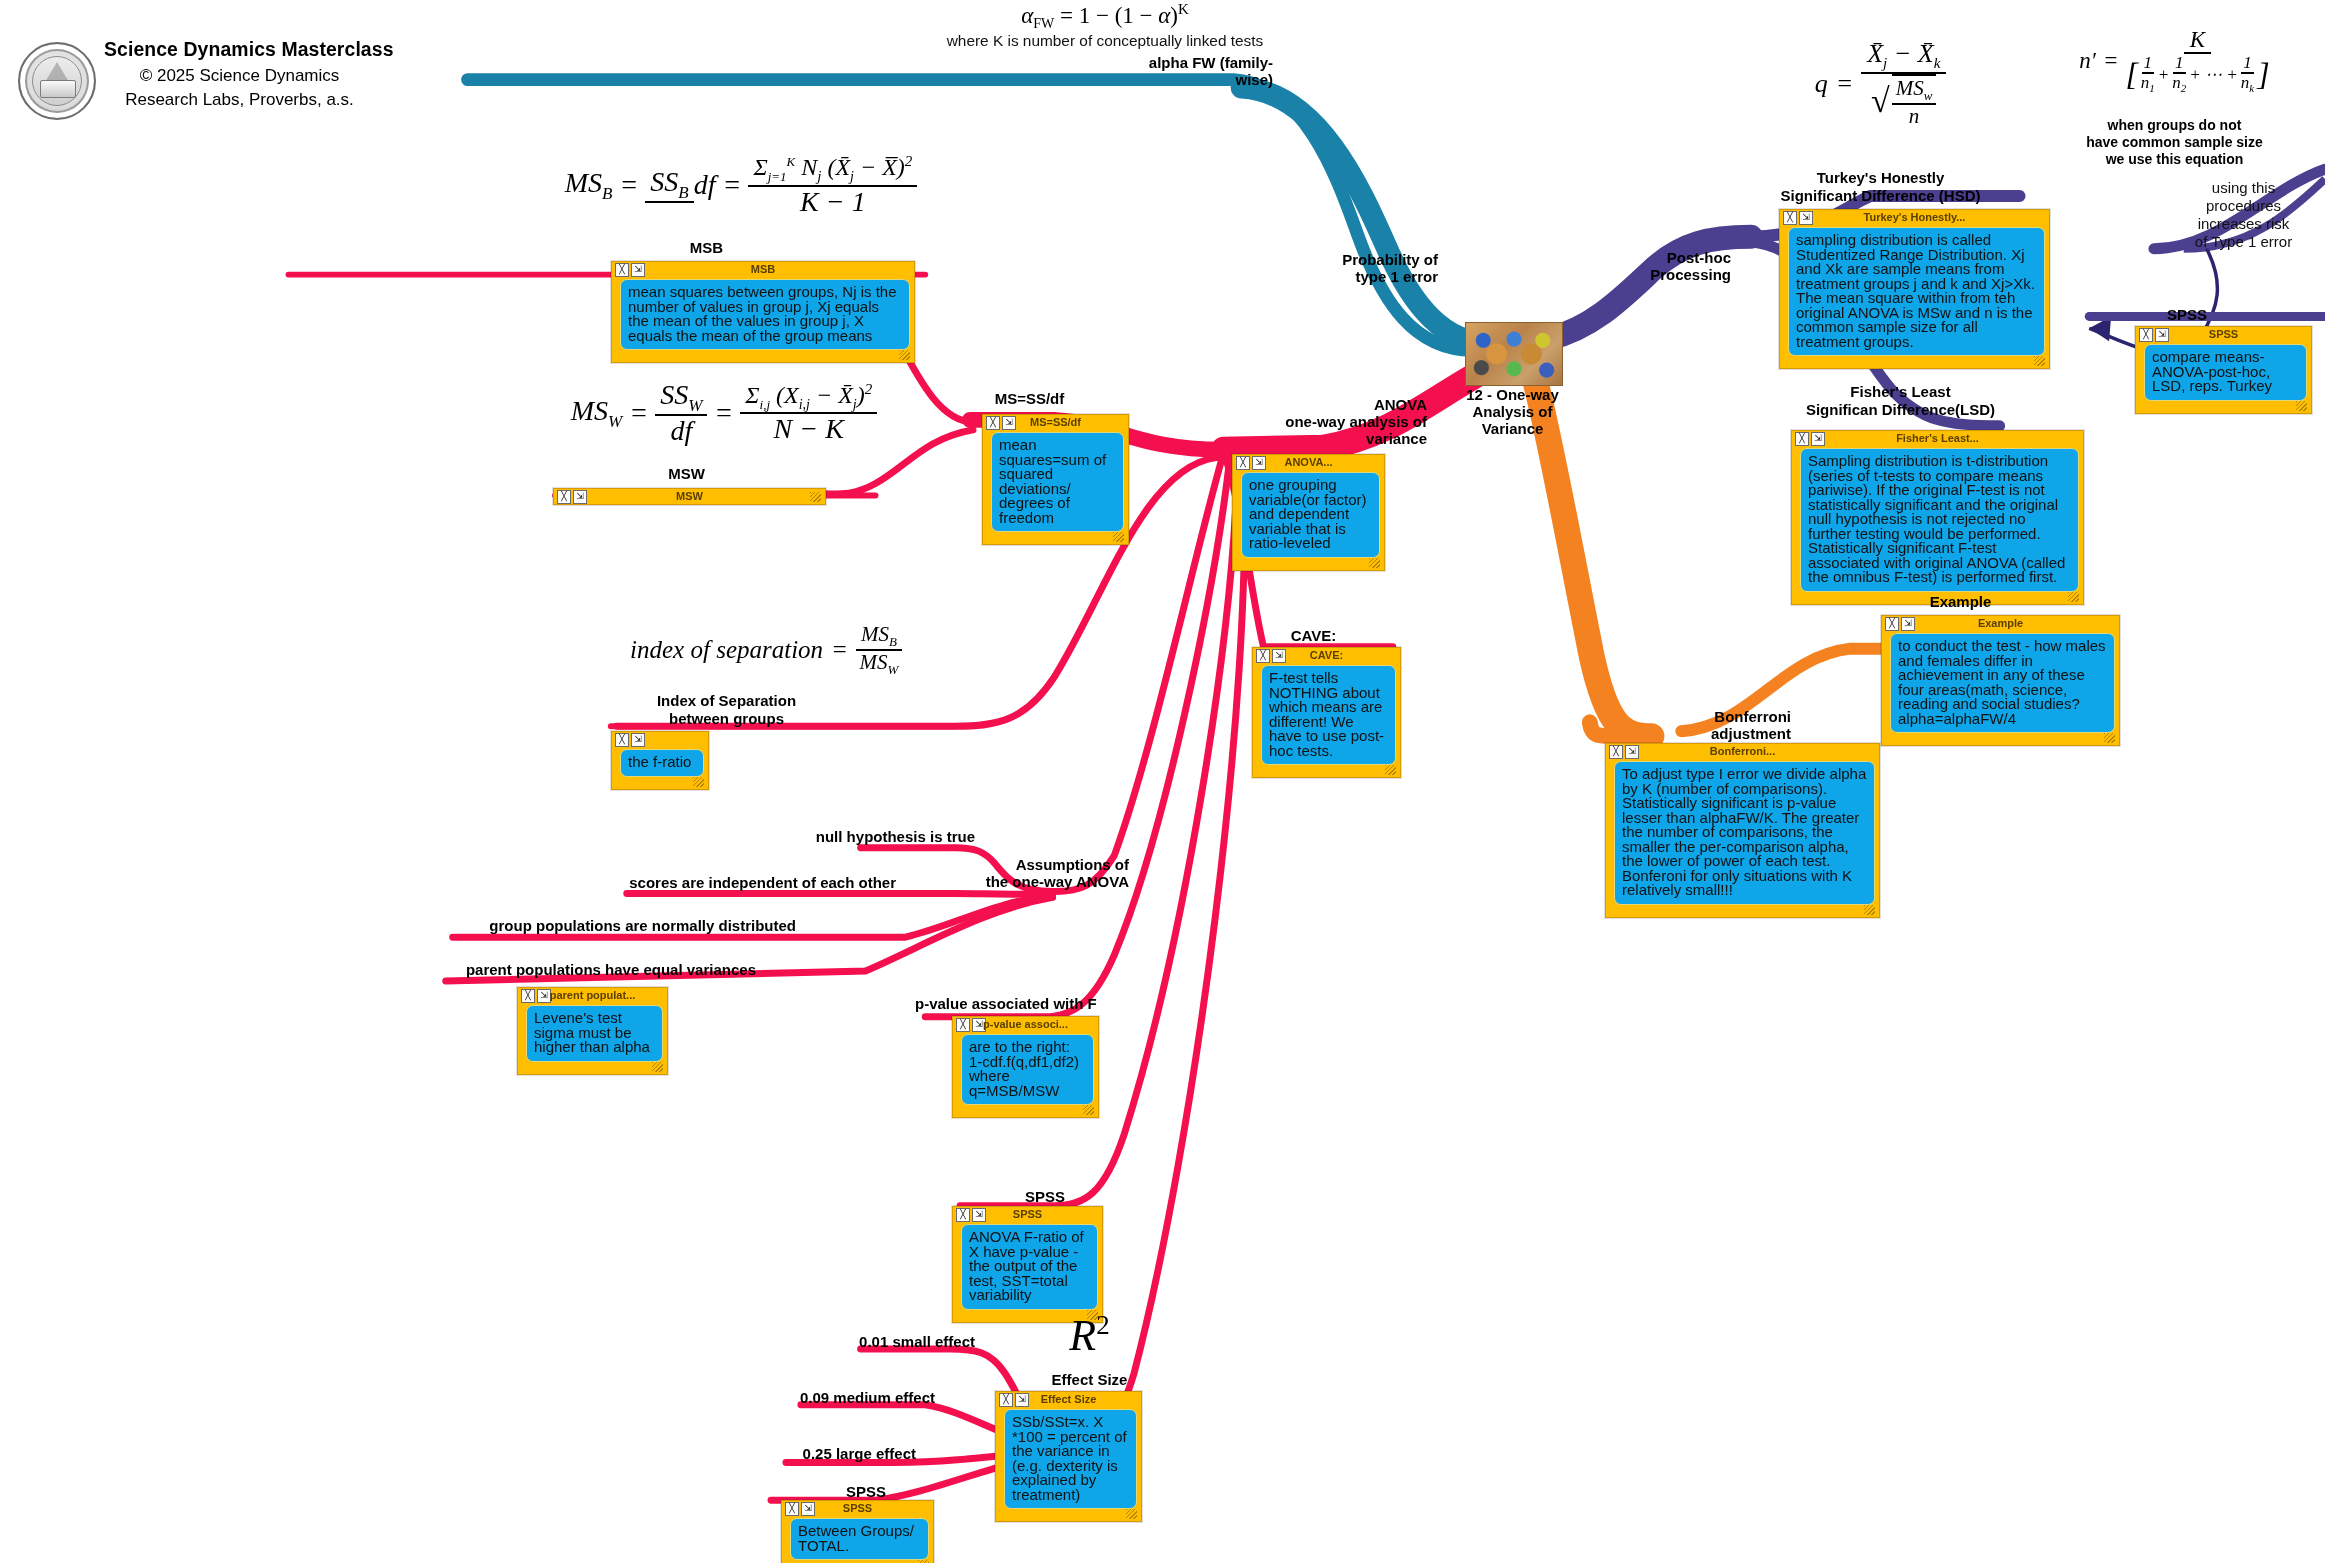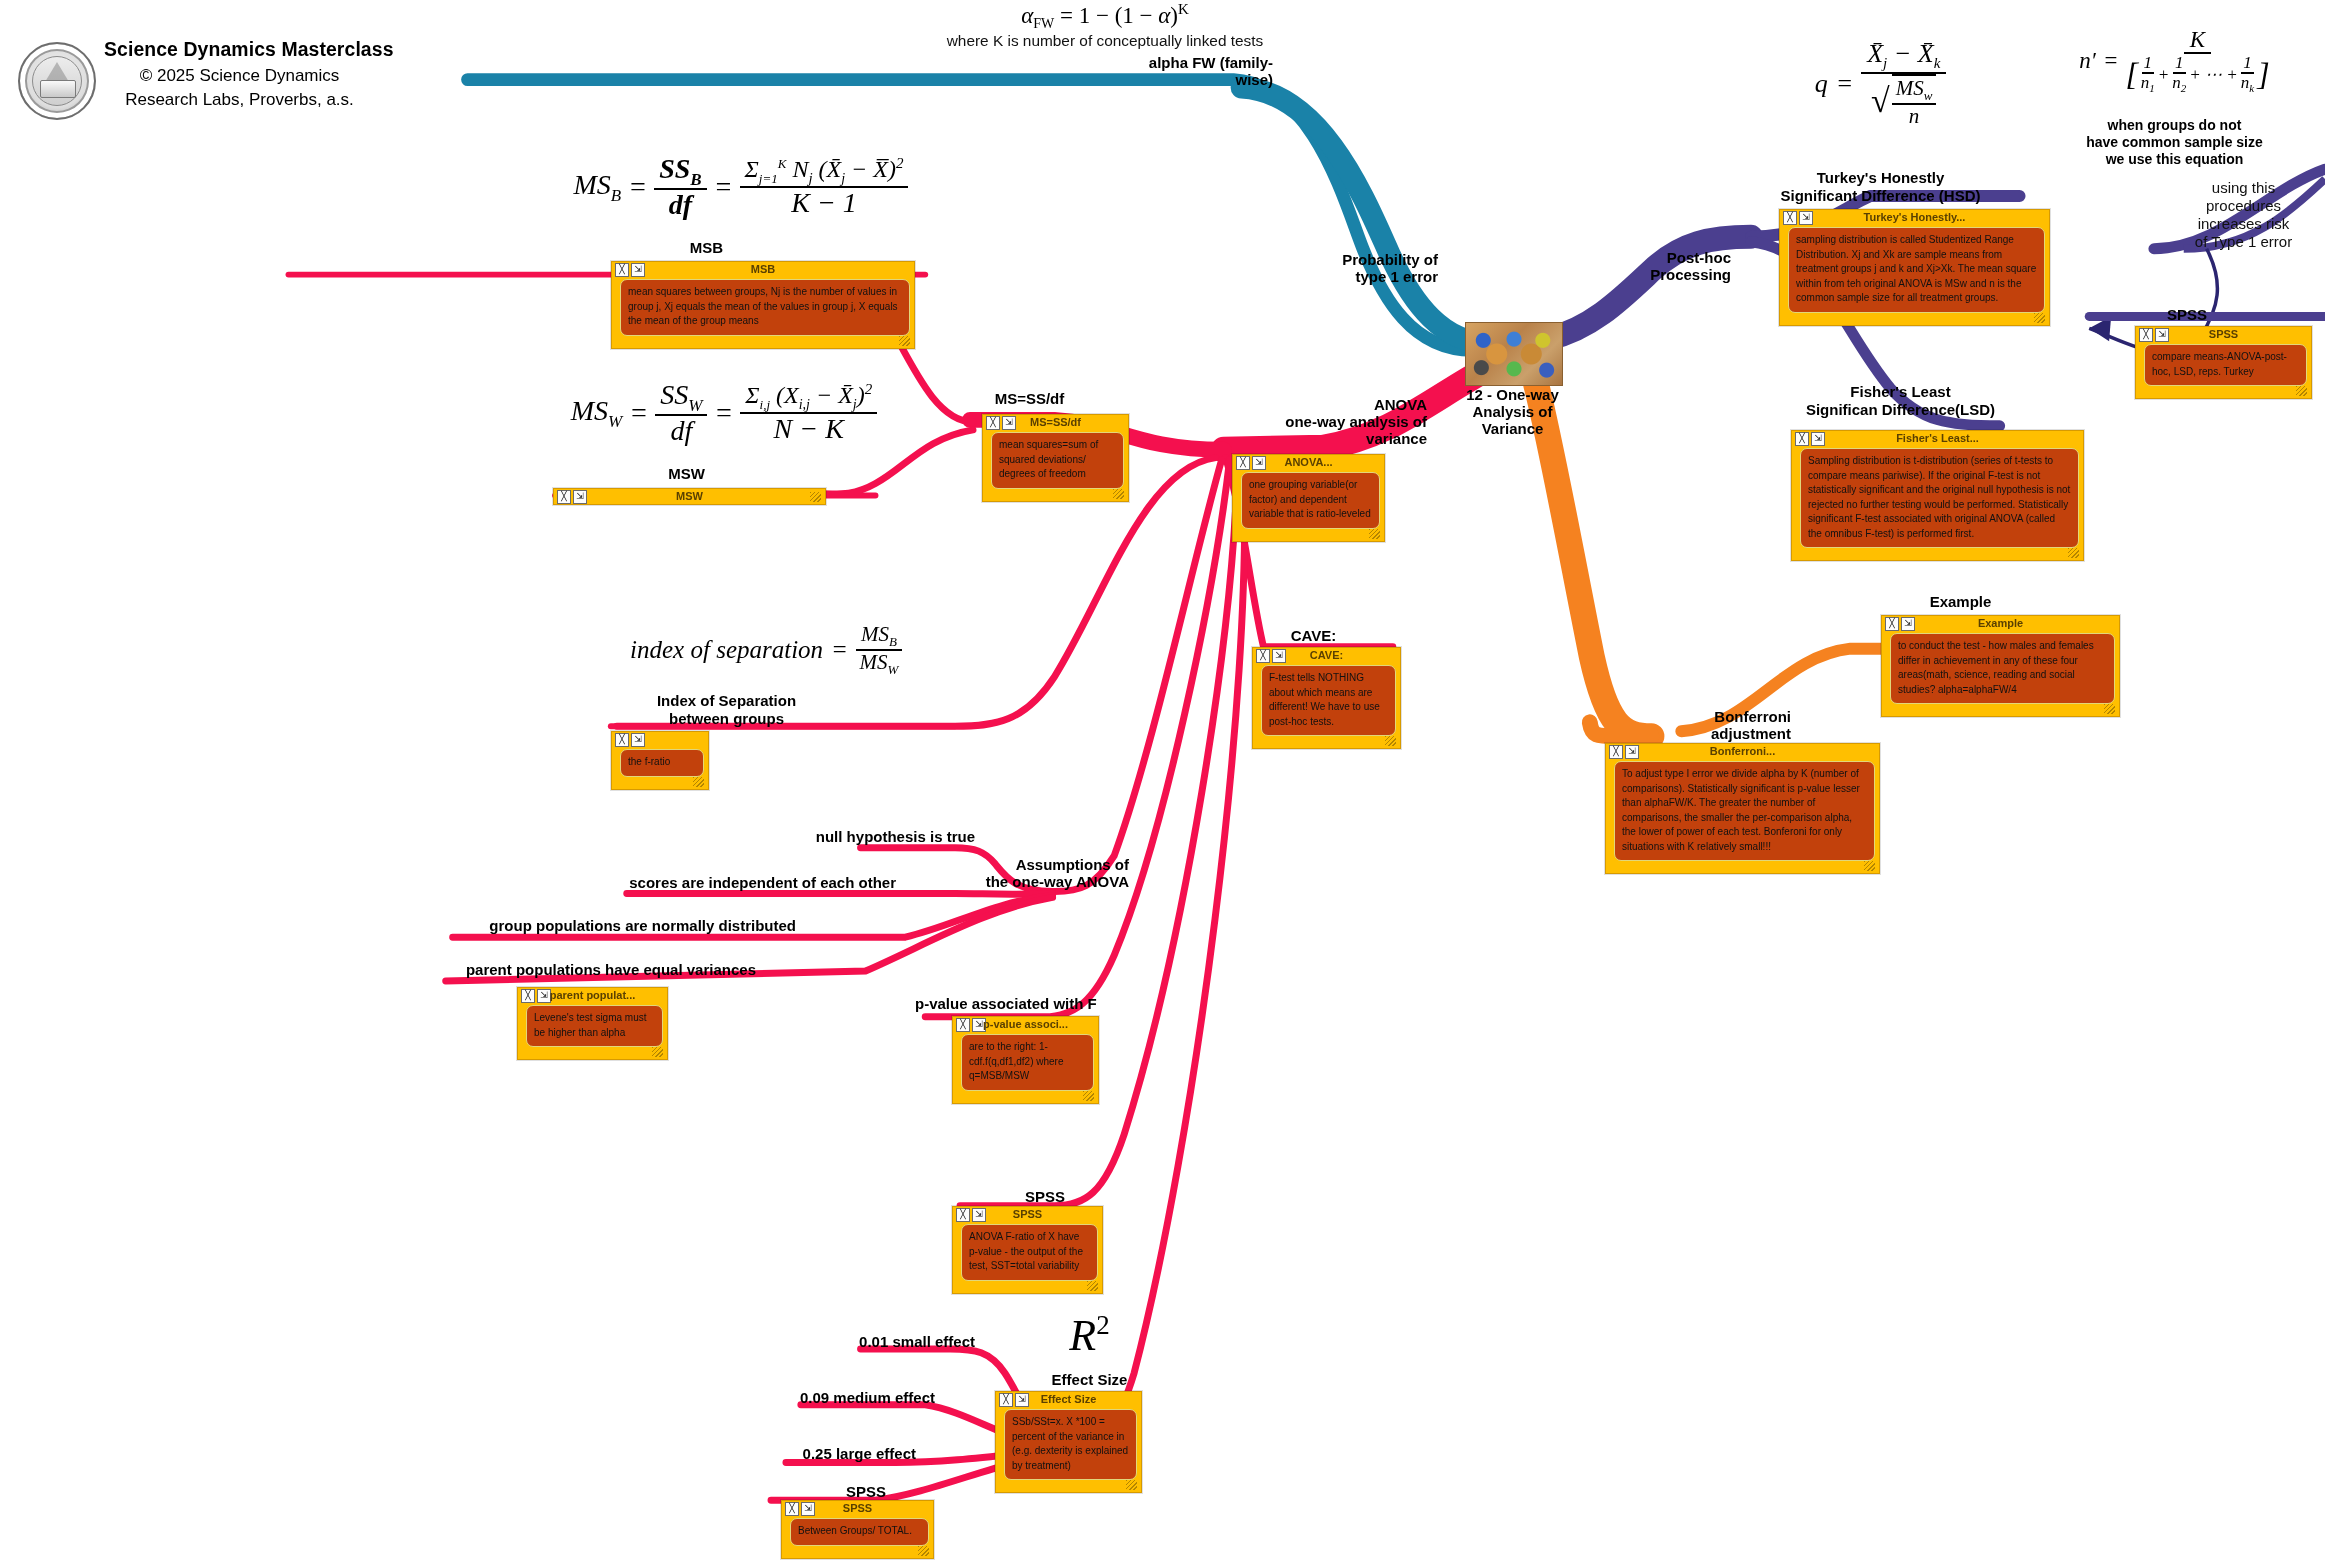--- a/index.html
+++ b/index.html
@@ -27,22 +27,22 @@
   
   .note{position:absolute;background:#ffbf00;border:1px solid #d79a00;
         box-shadow:0 0 0 1px rgba(0,0,0,.12);}
   .note .bar{position:relative;height:15px;}
   .note .bar .ttl{position:absolute;left:0;right:0;top:0;text-align:center;
         font-size:11px;font-weight:bold;color:#5a4000;line-height:15px;
         overflow:hidden;white-space:nowrap;}
   .note .btns{position:absolute;left:3px;top:1px;display:flex;gap:2px;}
   .note .btns i{display:block;width:12px;height:12px;background:#fdfdfd;border:1px solid #6b6b6b;
         font-style:normal;font-size:9px;line-height:11px;text-align:center;color:#111;}
-  .note .body{margin:2px 4px 12px 8px;background:#c2410c;border:1px solid #e2d77a;border-radius:7px;
-        padding:5px 7px 6px 7px;font-size:10px;line-height:14.5px;color:#111;}
+  .note .body{margin:2px 4px 12px 8px;background:#0ea5e9;border:1px solid #e2d77a;border-radius:7px;
+        padding:5px 7px 6px 7px;font-size:15px;line-height:14.5px;color:#111;}
   .note .grip{position:absolute;right:4px;bottom:2px;width:11px;height:10px;
         background:repeating-linear-gradient(135deg,#9a7200 0 1px,transparent 1px 3px);opacity:.75;}
   
   #wires{position:absolute;left:0;top:0;width:2325px;height:1563px;}
   
   #centernode{left:1465px;top:322px;width:96px;height:62px;overflow:hidden;
       background:
         radial-gradient(circle at 18% 28%,#2f63c8 0 7px,transparent 8px),
         radial-gradient(circle at 50% 26%,#3e7fd6 0 7px,transparent 8px),
         radial-gradient(circle at 80% 28%,#cfc52e 0 7px,transparent 8px),
@@ -133,21 +133,21 @@
 <div class="abs annot" style="left:876px;top:32px;width:458px;font-size:15.4px;font-weight:normal;">where K is number of conceptually linked tests</div>
 <div class="abs nodelabel" style="left:935px;top:54px;width:338px;">
   <span>alpha FW (family-</span><br>
   <span>wise)</span>
 </div>
 
 <div class="abs formula" style="left:542px;top:154px;width:398px;font-size:28px;">
   <span style="display:inline-flex;align-items:center;gap:7px;font-style:italic;">
     <span>MS<sub style="font-size:17px;">B</sub></span>
       <span>=</span>
-    <span style="display:inline-flex;flex-direction:column;align-items:center;font-weight:bold;">
+    <span style="display:inline-flex;flex-direction:row;align-items:center;">
       <span style="border-bottom:2px solid #000;padding:0 5px;">SS<sub style="font-size:17px;">B</sub></span>
       <span>df</span>
       </span>
     <span>=</span>
     <span style="display:inline-flex;flex-direction:column;align-items:center;">
       <span style="border-bottom:2px solid #000;padding:0 5px;font-size:24px;">
         Σ<sub style="font-size:13px;">j=1</sub><sup style="font-size:13px;">K</sup>
         N<sub style="font-size:15px;">j</sub> (X̄<sub style="font-size:14px;">j</sub> − X̅)<sup style="font-size:15px;">2</sup></span>
       <span>K − 1</span>
       </span>

